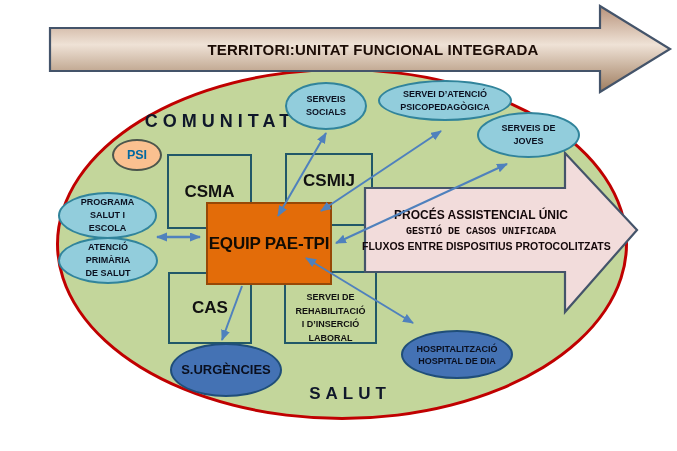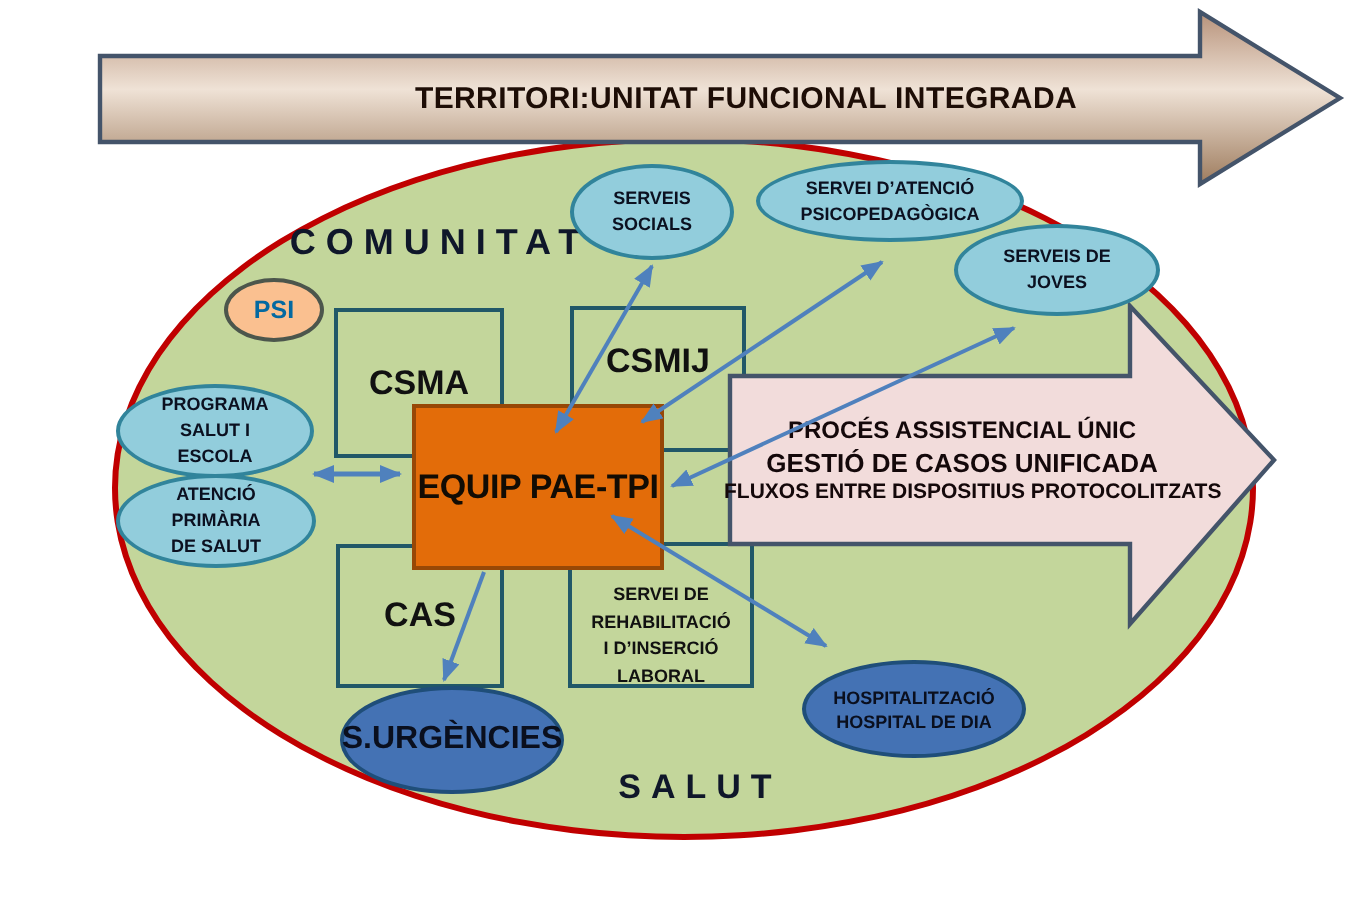--- a/index.html
+++ b/index.html
@@ -49,21 +49,21 @@
   .ell-psi{background:#FAC090;border:2.5px solid #4C564C;font-size:12.5px;color:#0369a1;}
 
   
   .territory-label{
     left:52px;top:37px;width:596px;height:25px;
     display:flex;align-items:center;justify-content:center;
     font-weight:bold;font-size:15px;color:#1d0d06;letter-spacing:0.2px;white-space:nowrap;margin-left:23px;
   }
   .proces-text{left:362px;top:207px;width:238px;text-align:center;color:#14080a;}
   .proces-text .l1{font-weight:bold;font-size:12px;line-height:17px;white-space:nowrap;}
-  .proces-text .l2{font-weight:bold;font-size:13px;line-height:15px;white-space:nowrap;}
+  .proces-text .l2{font-weight:bold;font-size:10px;line-height:15px;white-space:nowrap;font-family:Liberation Mono, monospace;}
   .proces-text .l3{font-weight:bold;font-size:10.5px;line-height:15px;white-space:nowrap;}
 </style>
 </head>
 <body>
 
 <div id="canvas">
 
   <div class="abs zone-ellipse"></div>
 
   <div class="abs zone-label" style="left:148px;top:109px;width:144px;height:24px;font-size:18px;">COMUNITAT</div>
@@ -130,21 +130,21 @@
   <div class="abs ell ell-light" style="left:58px;top:237px;width:100px;height:47px;">
     <div>ATENCIÓ</div>
     <div>PRIMÀRIA</div>
     <div>DE SALUT</div>
   </div>
 
   <div class="abs ell ell-psi" style="left:112px;top:139px;width:50px;height:32px;">
     <div>PSI</div>
   </div>
 
-  <div class="abs ell ell-dark" style="left:170px;top:343px;width:112px;height:54px;font-size:16px;">
+  <div class="abs ell ell-dark" style="left:170px;top:343px;width:112px;height:54px;font-size:13px;">
     <div>S.URGÈNCIES</div>
   </div>
   <div class="abs ell ell-dark" style="left:401px;top:330px;width:112px;height:49px;">
     <div>HOSPITALITZACIÓ</div>
     <div>HOSPITAL DE DIA</div>
   </div>
 
   <svg class="layer">
     <defs>
       <marker id="ah" markerWidth="12" markerHeight="10" refX="10" refY="4.5" orient="auto-start-reverse" markerUnits="userSpaceOnUse">

